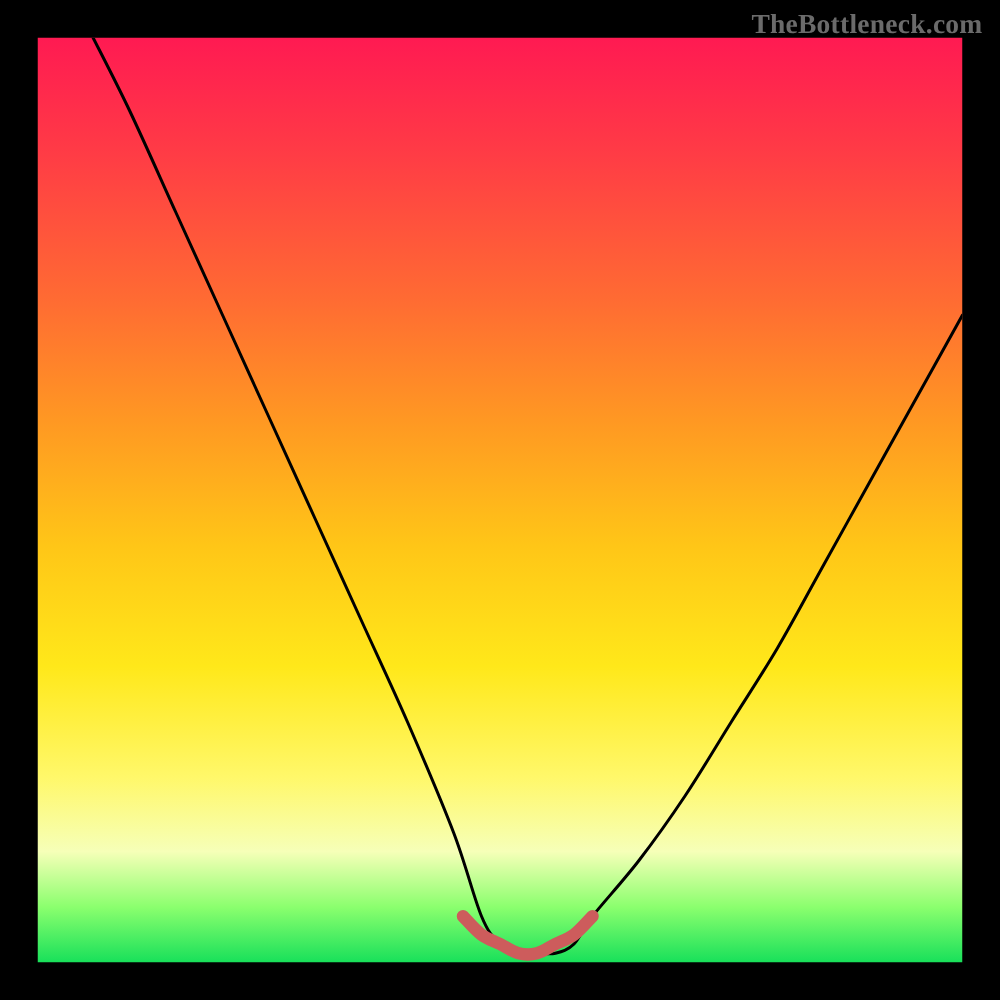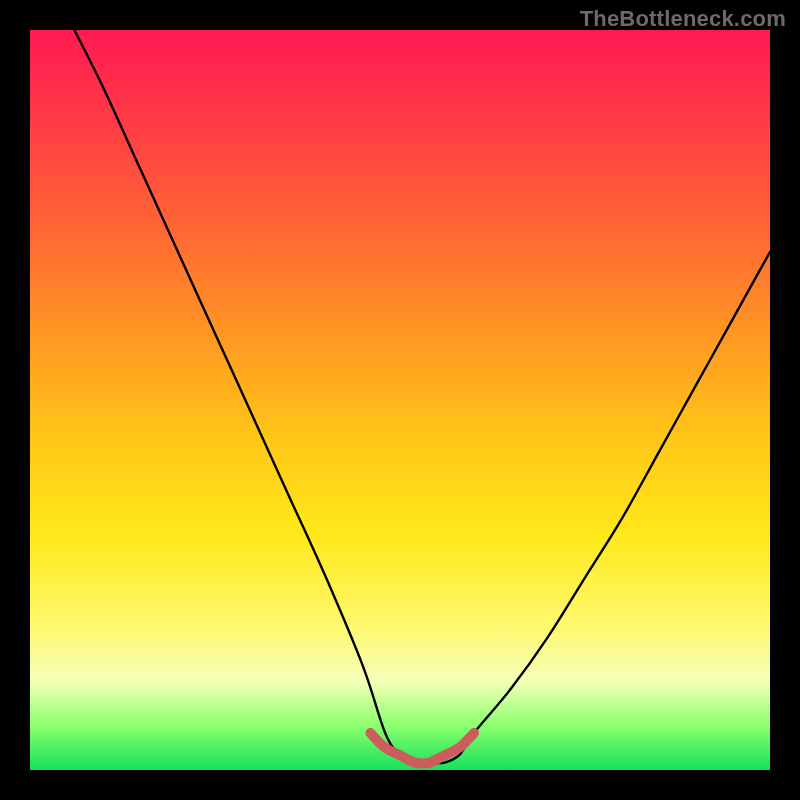--- a/index.html
+++ b/index.html
@@ -9,20 +9,21 @@
     height: 800px;
     background: #000;
     font-family: Arial, Helvetica, sans-serif;
     overflow: hidden;
   }
   .frame {
     position: relative;
     width: 800px;
     height: 800px;
     background: #000;
+    font-family: Liberation Serif, serif;
   }
   .watermark {
     position: absolute;
     top: 6px;
     right: 14px;
     color: #6b6b6b;
     font-size: 22px;
     font-weight: 600;
     letter-spacing: 0.2px;
     z-index: 10;

